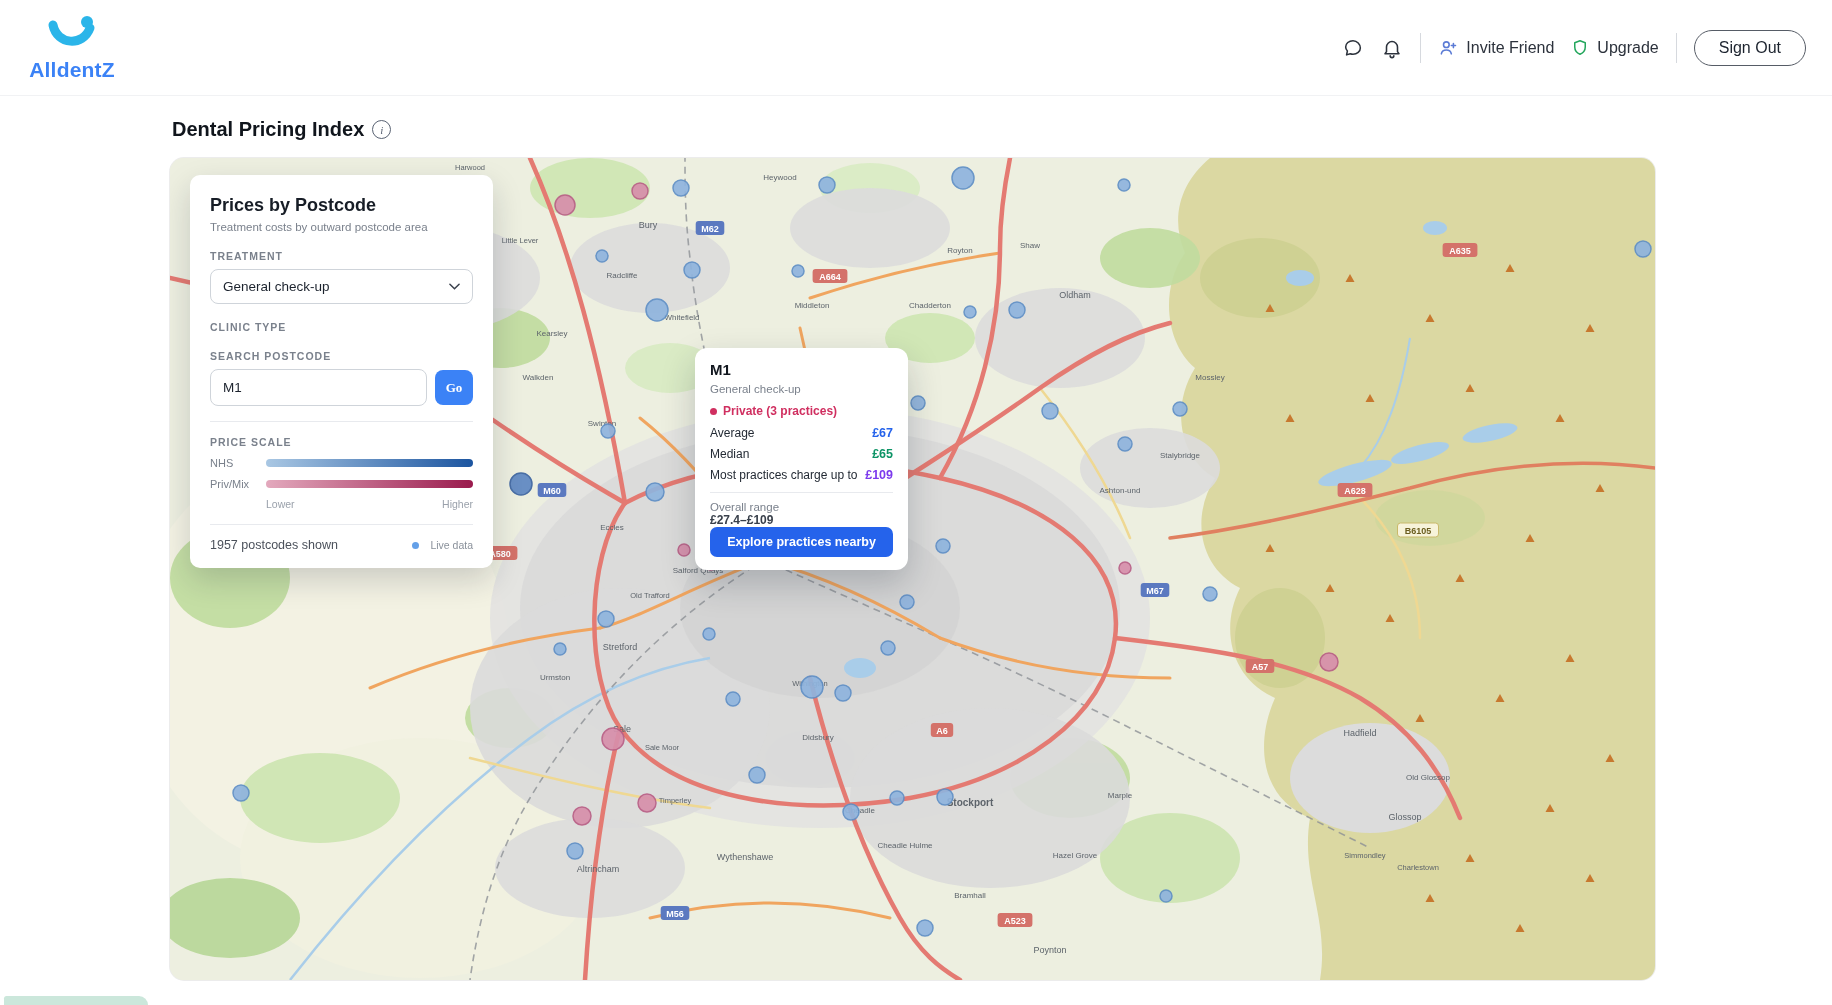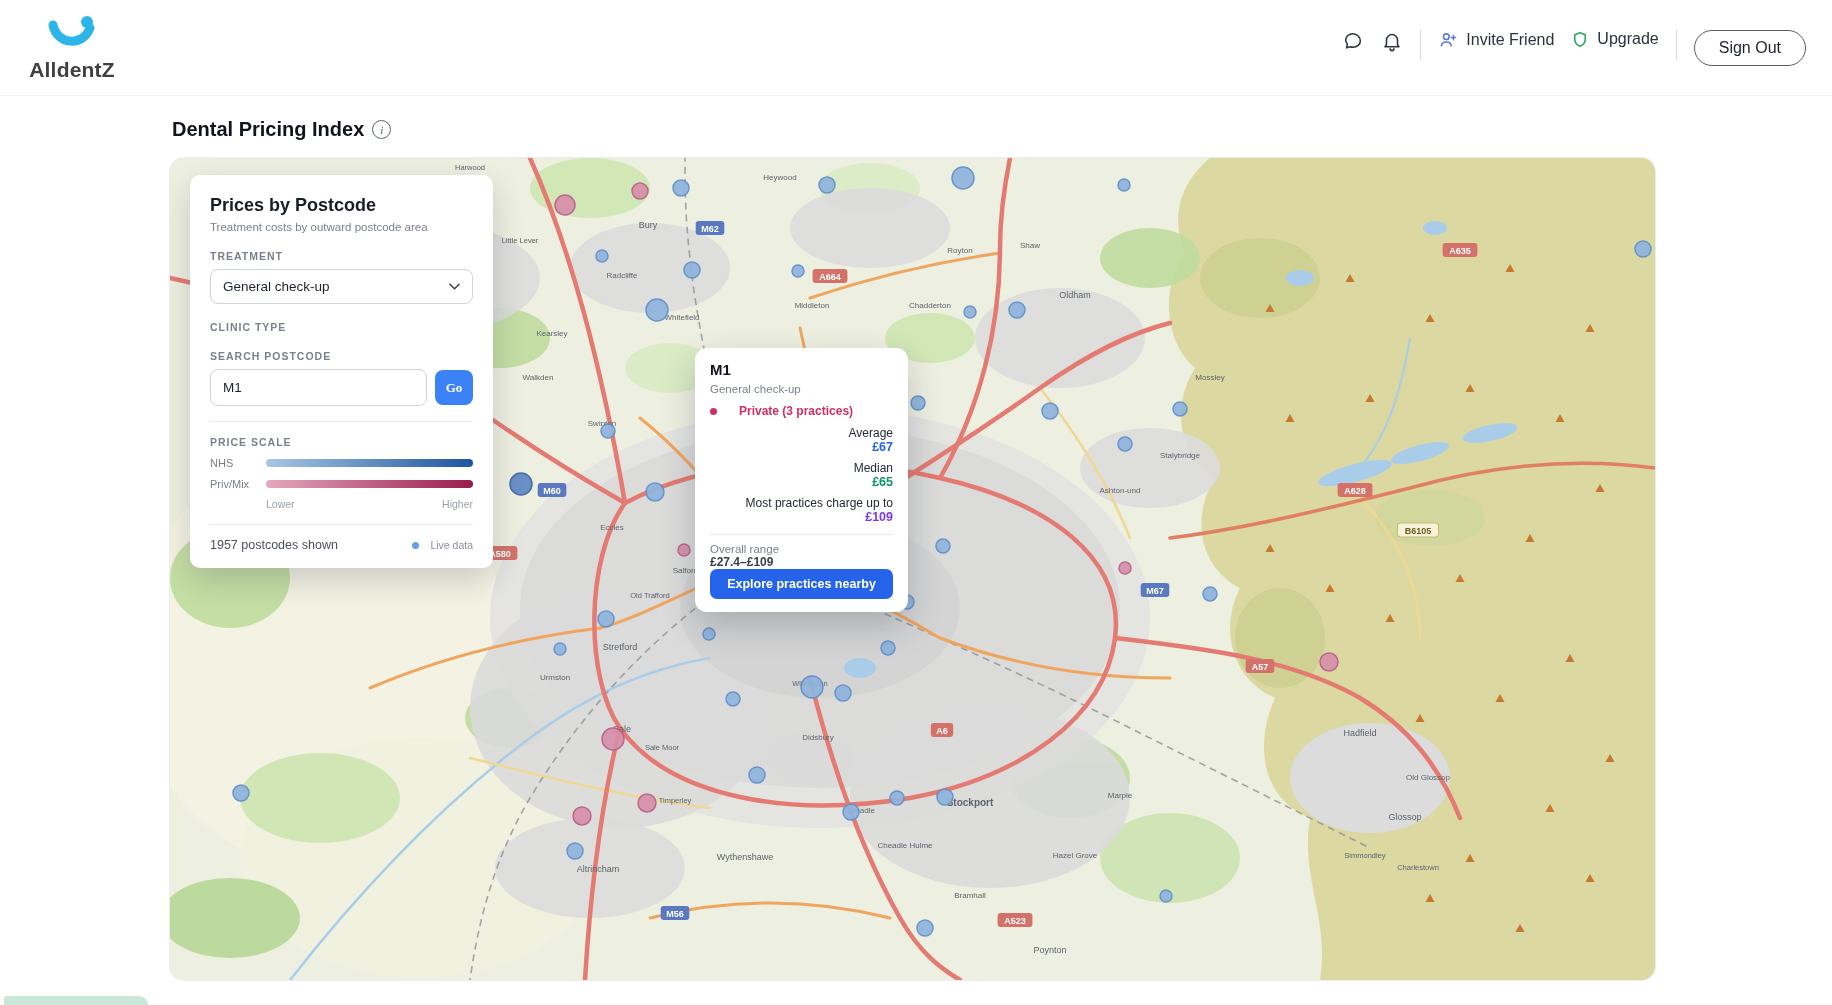--- a/index.html
+++ b/index.html
@@ -4,23 +4,23 @@
 <style>
   * { margin:0; padding:0; box-sizing:border-box; }
   html,body { width:1832px; height:1005px; overflow:hidden; background:#fff;
     font-family:"Liberation Sans", sans-serif; }
   .page { position:relative; width:1832px; height:1005px; }
 
   
   .header { height:96px; display:flex; align-items:center; padding:0 26px;
     border-bottom:1px solid #f1f2f4; background:#fff; }
   .brand { display:flex; flex-direction:column; align-items:center; width:92px; margin-top:2px;}
-  .brand-name { font-size:21px; font-weight:700; color:#404040; letter-spacing:.2px; margin-top:1px;}
+  .brand-name { font-size:21px; font-weight:700; color:#3b82f6; letter-spacing:.2px; margin-top:1px;}
   .spacer { flex:1; }
-  .hdr-right { display:flex; align-items:flex-start; gap:17px; color:#333a45; }
+  .hdr-right { display:flex; align-items:center; gap:17px; color:#333a45; }
   .hdr-icon { width:22px; height:22px; color:#2c323c; cursor:pointer; }
   .hdr-div { width:1px; height:30px; background:#d6d9de; }
   .hdr-link { display:flex; align-items:center; gap:8px; font-size:16px; color:#2c323c; cursor:pointer; }
   .pill-btn { border:1.4px solid #565c66; border-radius:20px; padding:8px 24px; font-size:16px;
     color:#1c232e; background:#fff; cursor:pointer; font-family:inherit; }
 
   
   .title-row { display:flex; align-items:center; gap:8px; margin:22px 0 8px 172px; }
   .page-title { font-size:20px; font-weight:700; color:#10151c; }
   .info-icon { width:19px; height:19px; border:1.6px solid #596273; border-radius:50%;
@@ -56,24 +56,24 @@
     border-top:1px solid #e8eaee; }
   .foot-count { font-size:12.5px; color:#4b515b; }
   .live { display:flex; align-items:center; gap:11px; font-size:10.5px; color:#8a919b; }
   .live-dot { width:7px; height:7px; border-radius:50%; background:#64a0e8; }
 
   
   .popup { position:absolute; left:525px; top:190px; width:213px; background:#fff; border-radius:12px;
     box-shadow:0 14px 34px rgba(20,30,50,.22); padding:13px 15px 13px; z-index:25; }
   .popup-title { font-size:15px; font-weight:700; color:#12171f; }
   .popup-sub { font-size:11.5px; color:#7a818c; margin-top:5px; }
-  .popup-seg { display:flex; align-items:center; gap:22px; margin-top:9px; font-size:12px; font-weight:700; }
+  .popup-seg { display:flex; align-items:center; gap:6px; margin-top:9px; font-size:12px; font-weight:700; }
   .seg-dot { width:7px; height:7px; border-radius:50%; }
   .popup-rows { margin-top:8px; }
-  .p-row { display:flex; justify-content:space-between; align-items:flex-end; margin-top:7px;flex-direction:column; }
+  .p-row { display:flex; justify-content:space-between; align-items:flex-start; margin-top:7px; }
   .p-label { font-size:12px; color:#232a34; }
   .p-val { font-size:12.5px; font-weight:700; }
   .popup-hr { border:none; border-top:1px solid #e8eaee; margin:10px 0 8px; }
   .range-row { display:flex; justify-content:space-between; align-items:baseline;flex-direction:column; }
   .range-label { font-size:11.5px; color:#7a818c; }
   .range-val { font-size:12px; font-weight:600; color:#39404b; }
   .cta-btn { width:100%; height:30px; border:none; border-radius:7px; background:#2563eb;
     color:#fff; font-size:12.5px; font-weight:700; cursor:pointer; font-family:inherit; }
 
   .toast-stub { position:absolute; left:4px; bottom:0; width:144px; height:9px;

